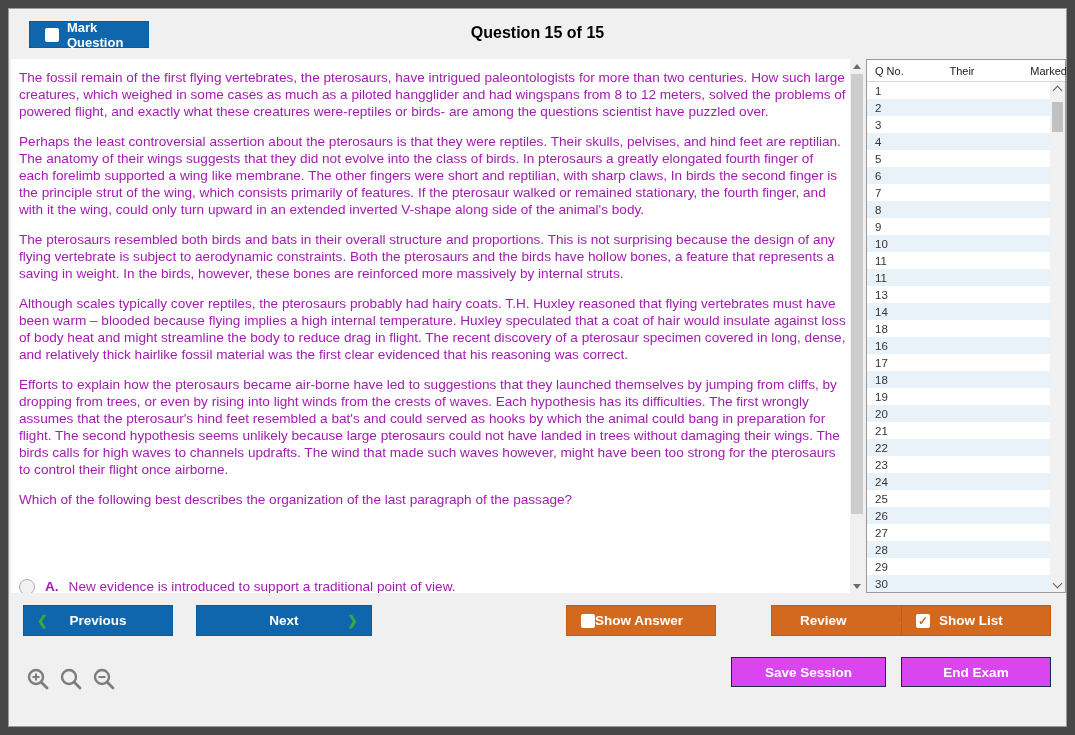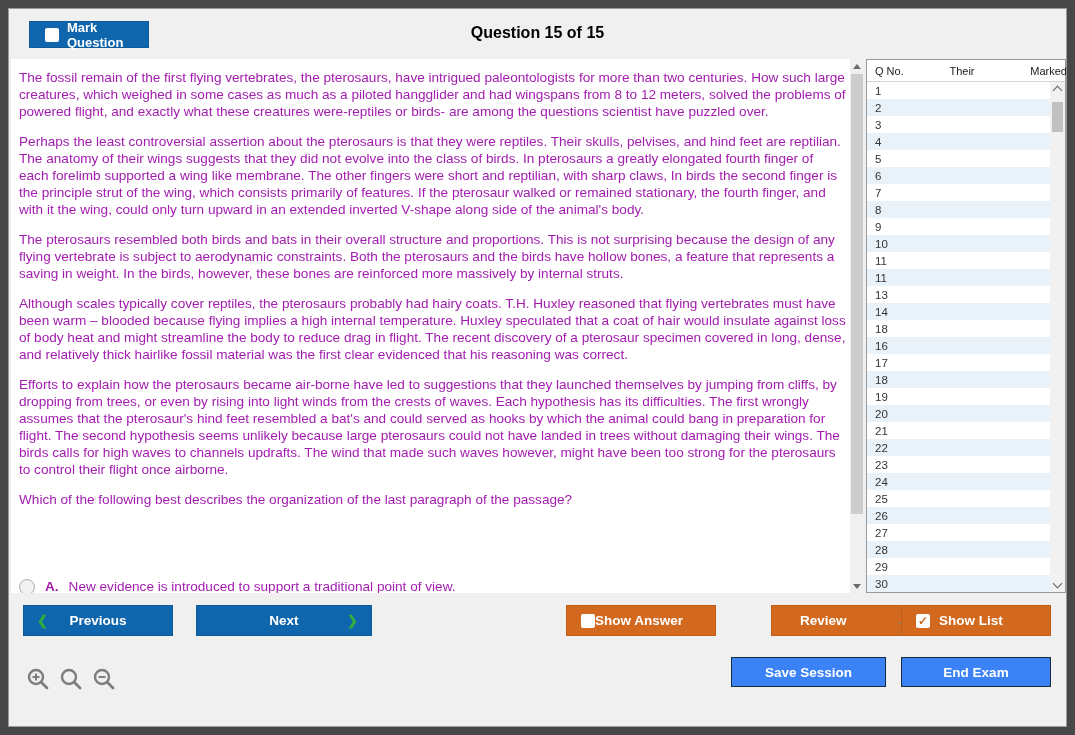--- a/index.html
+++ b/index.html
@@ -88,21 +88,21 @@
   .qlist-thumb { left:2px; width:11px; top:20px; height:30px; position:absolute; background:#c1c1c1; }
 
   
   .bottombar { height:107px; background:#f0f0f0; position:relative; }
   .bb-btn {
     position:absolute; height:31px; display:flex; align-items:center; justify-content:center;
     font-size:13.5px; font-weight:bold; color:#fff; cursor:pointer;
   }
   .btn-blue { background:#1066ad; border:1px solid #0d5a99; }
   .btn-orange { background:#d2691e; border:1px solid #c05e18; }
-  .btn-navy { background:#3b82f6; border:1px solid #152d3e; height:30px; }
+  .btn-navy { background:#d946ef; border:1px solid #152d3e; height:30px; }
   .chevron { font-size:13px; font-weight:bold; color:#2eae3c; }
   .btn-prev { left:14px; top:12px; width:150px; }
   .btn-prev .chevron { position:absolute; left:13px; }
   .btn-next { left:187px; top:12px; width:176px; }
   .btn-next .chevron { position:absolute; right:13px; }
   .btn-show-answer { left:557px; top:12px; width:150px; justify-content:flex-start; padding-left:14px; }
   .btn-review { left:722px; top:12px; width:155px; justify-content:flex-start; padding-left:28px;margin-left:40px; }
   .review-arrow {
     position:absolute; right:14px; width:0; height:0;
     border-left:6px solid transparent; border-right:6px solid transparent; border-bottom:7px solid #7e8f9c;

